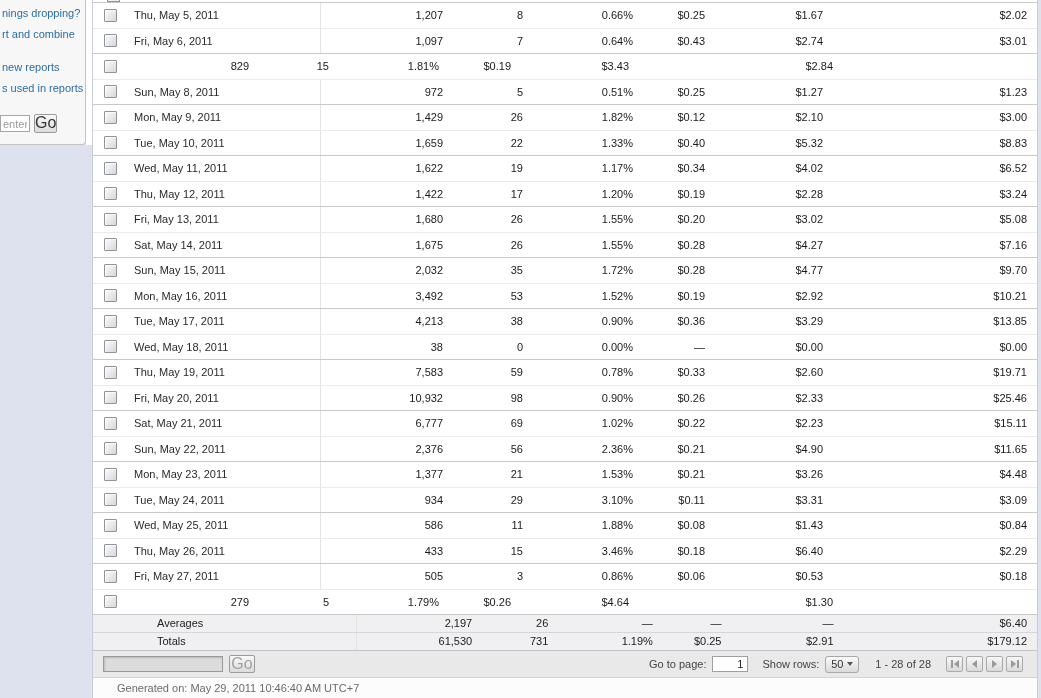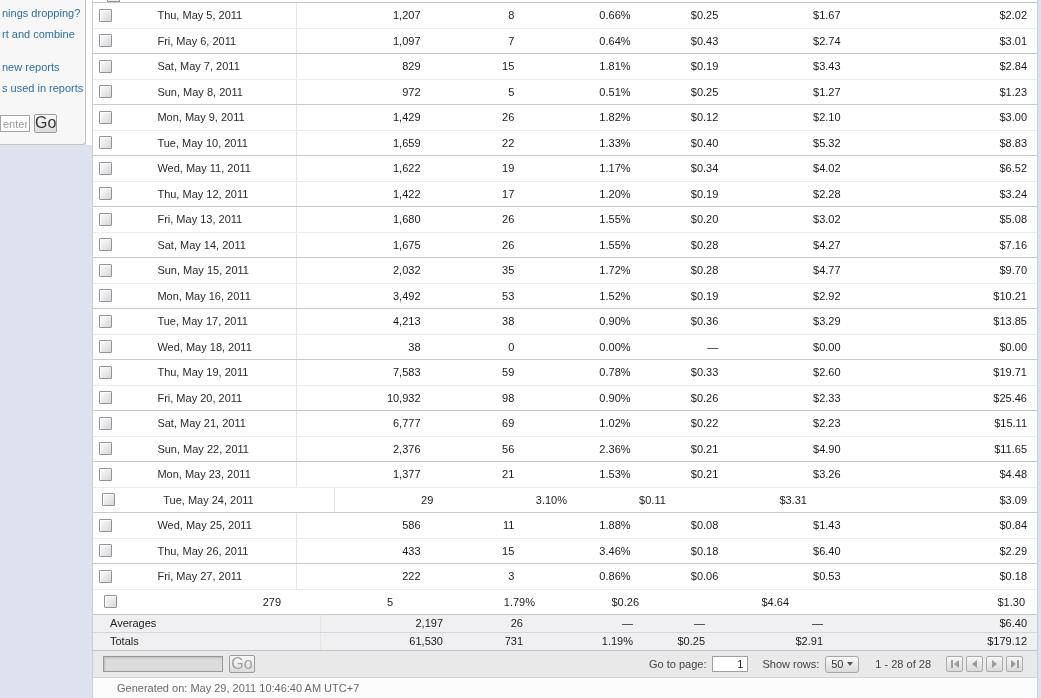--- a/index.html
+++ b/index.html
@@ -39,41 +39,41 @@
   .side-search .btn { position:absolute; left:30px; top:0; width:23px; height:19px; }
   
   .table-panel {
     position:absolute; left:92px; top:0; width:946px; height:698px;
     background:#fff;
     border-left:1px solid #c9cdd8; border-right:1px solid #c9cdd8;
   }
   .partial-row { height:3px; border-bottom:1px solid #c8c8c8; position:relative; overflow:hidden; }
   .checkbox-sliver { position:absolute; left:14px; top:-10px; width:13px; height:12px;
     background:#f0f0f0; border:1px solid #8f949b; }
-  .row { display:flex; height:25.5px; line-height:24.5px;gap:32px; }
+  .row { display:flex; height:25.5px; line-height:24.5px; }
   #rows .row:nth-child(odd)  { border-bottom:1px solid #ebebeb; }
   #rows .row:nth-child(even) { border-bottom:1px solid #c8c8c8; }
   .cell { overflow:hidden; white-space:nowrap; }
   .c-check { width:34px; display:flex; align-items:center; justify-content:center; }
   .checkbox {
     width:13px; height:13px; border:1px solid #8f949b; border-radius:1px;
     background:linear-gradient(135deg,#fdfdfd,#d7d7d7);
     box-shadow:inset 1px 1px 0 rgba(255,255,255,.65);
     cursor:pointer;
   }
   .c-date { width:194px; padding-left:7px; border-right:1px solid #e4e4e4; color:#2a2a2a; }
   .c-num { text-align:right; color:#1a1a1a; }
   .n0 { width:130px; padding-right:8px; }
   .n1 { width:80px;  padding-right:8px; }
   .n2 { width:110px; padding-right:8px; }
   .n3 { width:72px;  padding-right:8px; }
   .n4 { width:118px; padding-right:8px; }
   .n5 { width:206px; padding-right:10px; }
   
-  .summary-row { display:flex; height:18px; line-height:17px; background:#f0f0f3; }
+  .summary-row { display:flex; height:18px; line-height:17px; background:#f0f0f3;padding-left:47px; }
   .summary-row.avg { border-bottom:1px solid #d6d6d6; }
   .summary-row.tot { border-bottom:1px solid #c4c4c4; }
   .s-label { width:228px; padding-left:17px; border-right:1px solid #e4e4e4; color:#222; }
   
   .footer-bar {
     position:relative; height:26px; background:#e9e9e9;
     display:flex; align-items:center;
   }
   .footer-left-input {
     margin-left:10px; width:120px; height:16px;
@@ -161,21 +161,20 @@
     <div class="cell c-num n1">7</div>
     <div class="cell c-num n2">0.64%</div>
     <div class="cell c-num n3">$0.43</div>
     <div class="cell c-num n4">$2.74</div>
     <div class="cell c-num n5">$3.01</div>
   </div>
       <div class="row">
     <div class="cell c-check">
           <span class="checkbox"></span>
         </div>
-    <div class="cell c-date">Sat, May 7, 2011</div>
     <div class="cell c-num n0">829</div>
     <div class="cell c-num n1">15</div>
     <div class="cell c-num n2">1.81%</div>
     <div class="cell c-num n3">$0.19</div>
     <div class="cell c-num n4">$3.43</div>
     <div class="cell c-num n5">$2.84</div>
   </div>
       <div class="row">
     <div class="cell c-check">
           <span class="checkbox"></span>
@@ -366,20 +365,21 @@
     <div class="cell c-num n2">1.53%</div>
     <div class="cell c-num n3">$0.21</div>
     <div class="cell c-num n4">$3.26</div>
     <div class="cell c-num n5">$4.48</div>
   </div>
       <div class="row">
     <div class="cell c-check">
           <span class="checkbox"></span>
         </div>
     <div class="cell c-date">Tue, May 24, 2011</div>
+    <div class="cell c-num n0">934</div>
     <div class="cell c-num n1">29</div>
     <div class="cell c-num n2">3.10%</div>
     <div class="cell c-num n3">$0.11</div>
     <div class="cell c-num n4">$3.31</div>
     <div class="cell c-num n5">$3.09</div>
   </div>
       <div class="row">
     <div class="cell c-check">
           <span class="checkbox"></span>
         </div>
@@ -401,21 +401,21 @@
     <div class="cell c-num n2">3.46%</div>
     <div class="cell c-num n3">$0.18</div>
     <div class="cell c-num n4">$6.40</div>
     <div class="cell c-num n5">$2.29</div>
   </div>
       <div class="row">
     <div class="cell c-check">
           <span class="checkbox"></span>
         </div>
     <div class="cell c-date">Fri, May 27, 2011</div>
-    <div class="cell c-num n0">222</div>
+    <div class="cell c-num n0">505</div>
     <div class="cell c-num n1">3</div>
     <div class="cell c-num n2">0.86%</div>
     <div class="cell c-num n3">$0.06</div>
     <div class="cell c-num n4">$0.53</div>
     <div class="cell c-num n5">$0.18</div>
   </div>
       <div class="row">
     <div class="cell c-check">
           <span class="checkbox"></span>
         </div>

